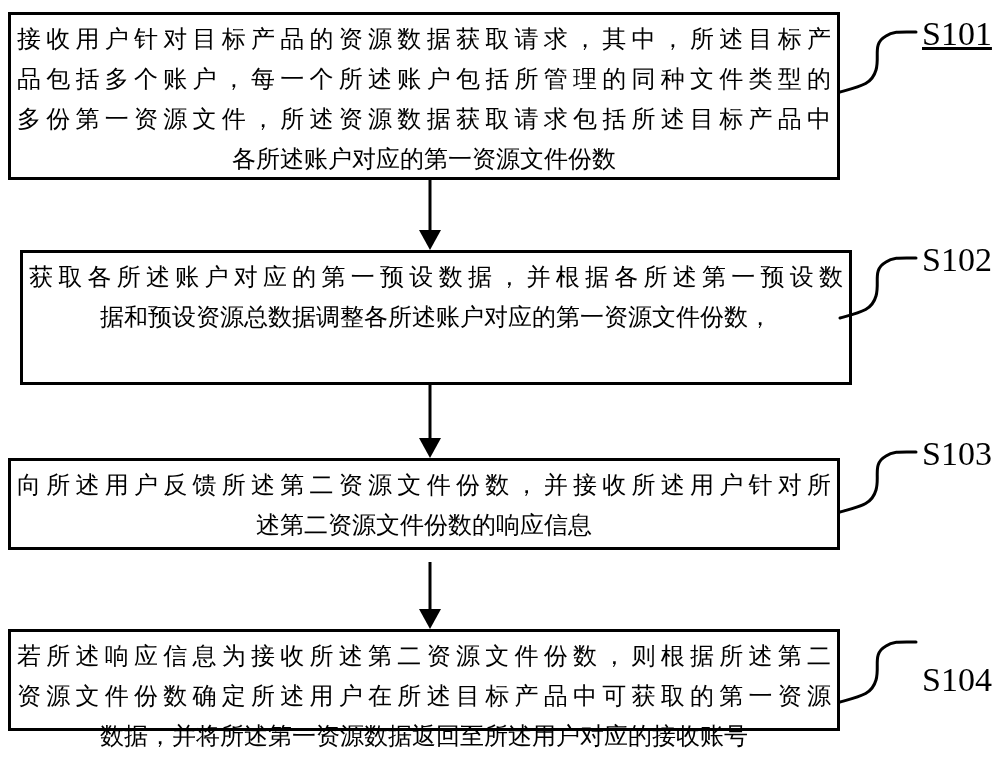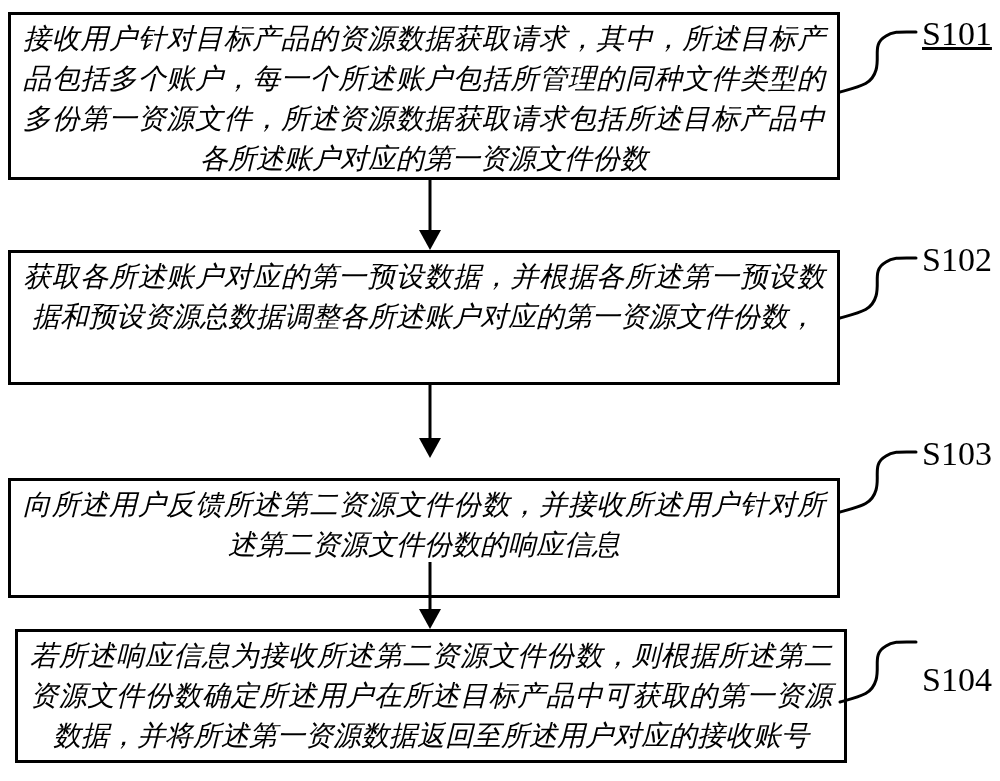--- a/index.html
+++ b/index.html
@@ -12,29 +12,28 @@
     overflow:hidden;
   }
   .step{
     position:absolute;left:8px;width:832px;
     border:3px solid #000;
     box-sizing:border-box;
     background:#ffffff;
     display:flex;align-items:flex-start;
   }
   .box1{top:12px;height:168px;}
-  .box2{top:250px;height:135px;}
-  .box3{top:458px;height:120px;margin-top:20px;}
-  .box4{top:629px;height:134px;margin-left:7px;}
+  .box2{top:250px;height:135px;margin-left:12px;}
+  .box3{top:458px;height:92px;}
+  .box4{top:629px;height:102px;}
   .box-text{
     width:100%;
-    padding:4px 12px;
-    font-size:28px;
+    padding:4px 6px;
+    font-size:24px;
     line-height:40px;
-    font-style:italic;
   }
   .box-text .line{
     text-align:justify;
     text-align-last:justify;
   }
   .box-text .line:last-child{
     text-align:right;
     text-align-last:center;
   }
   .step-label{

